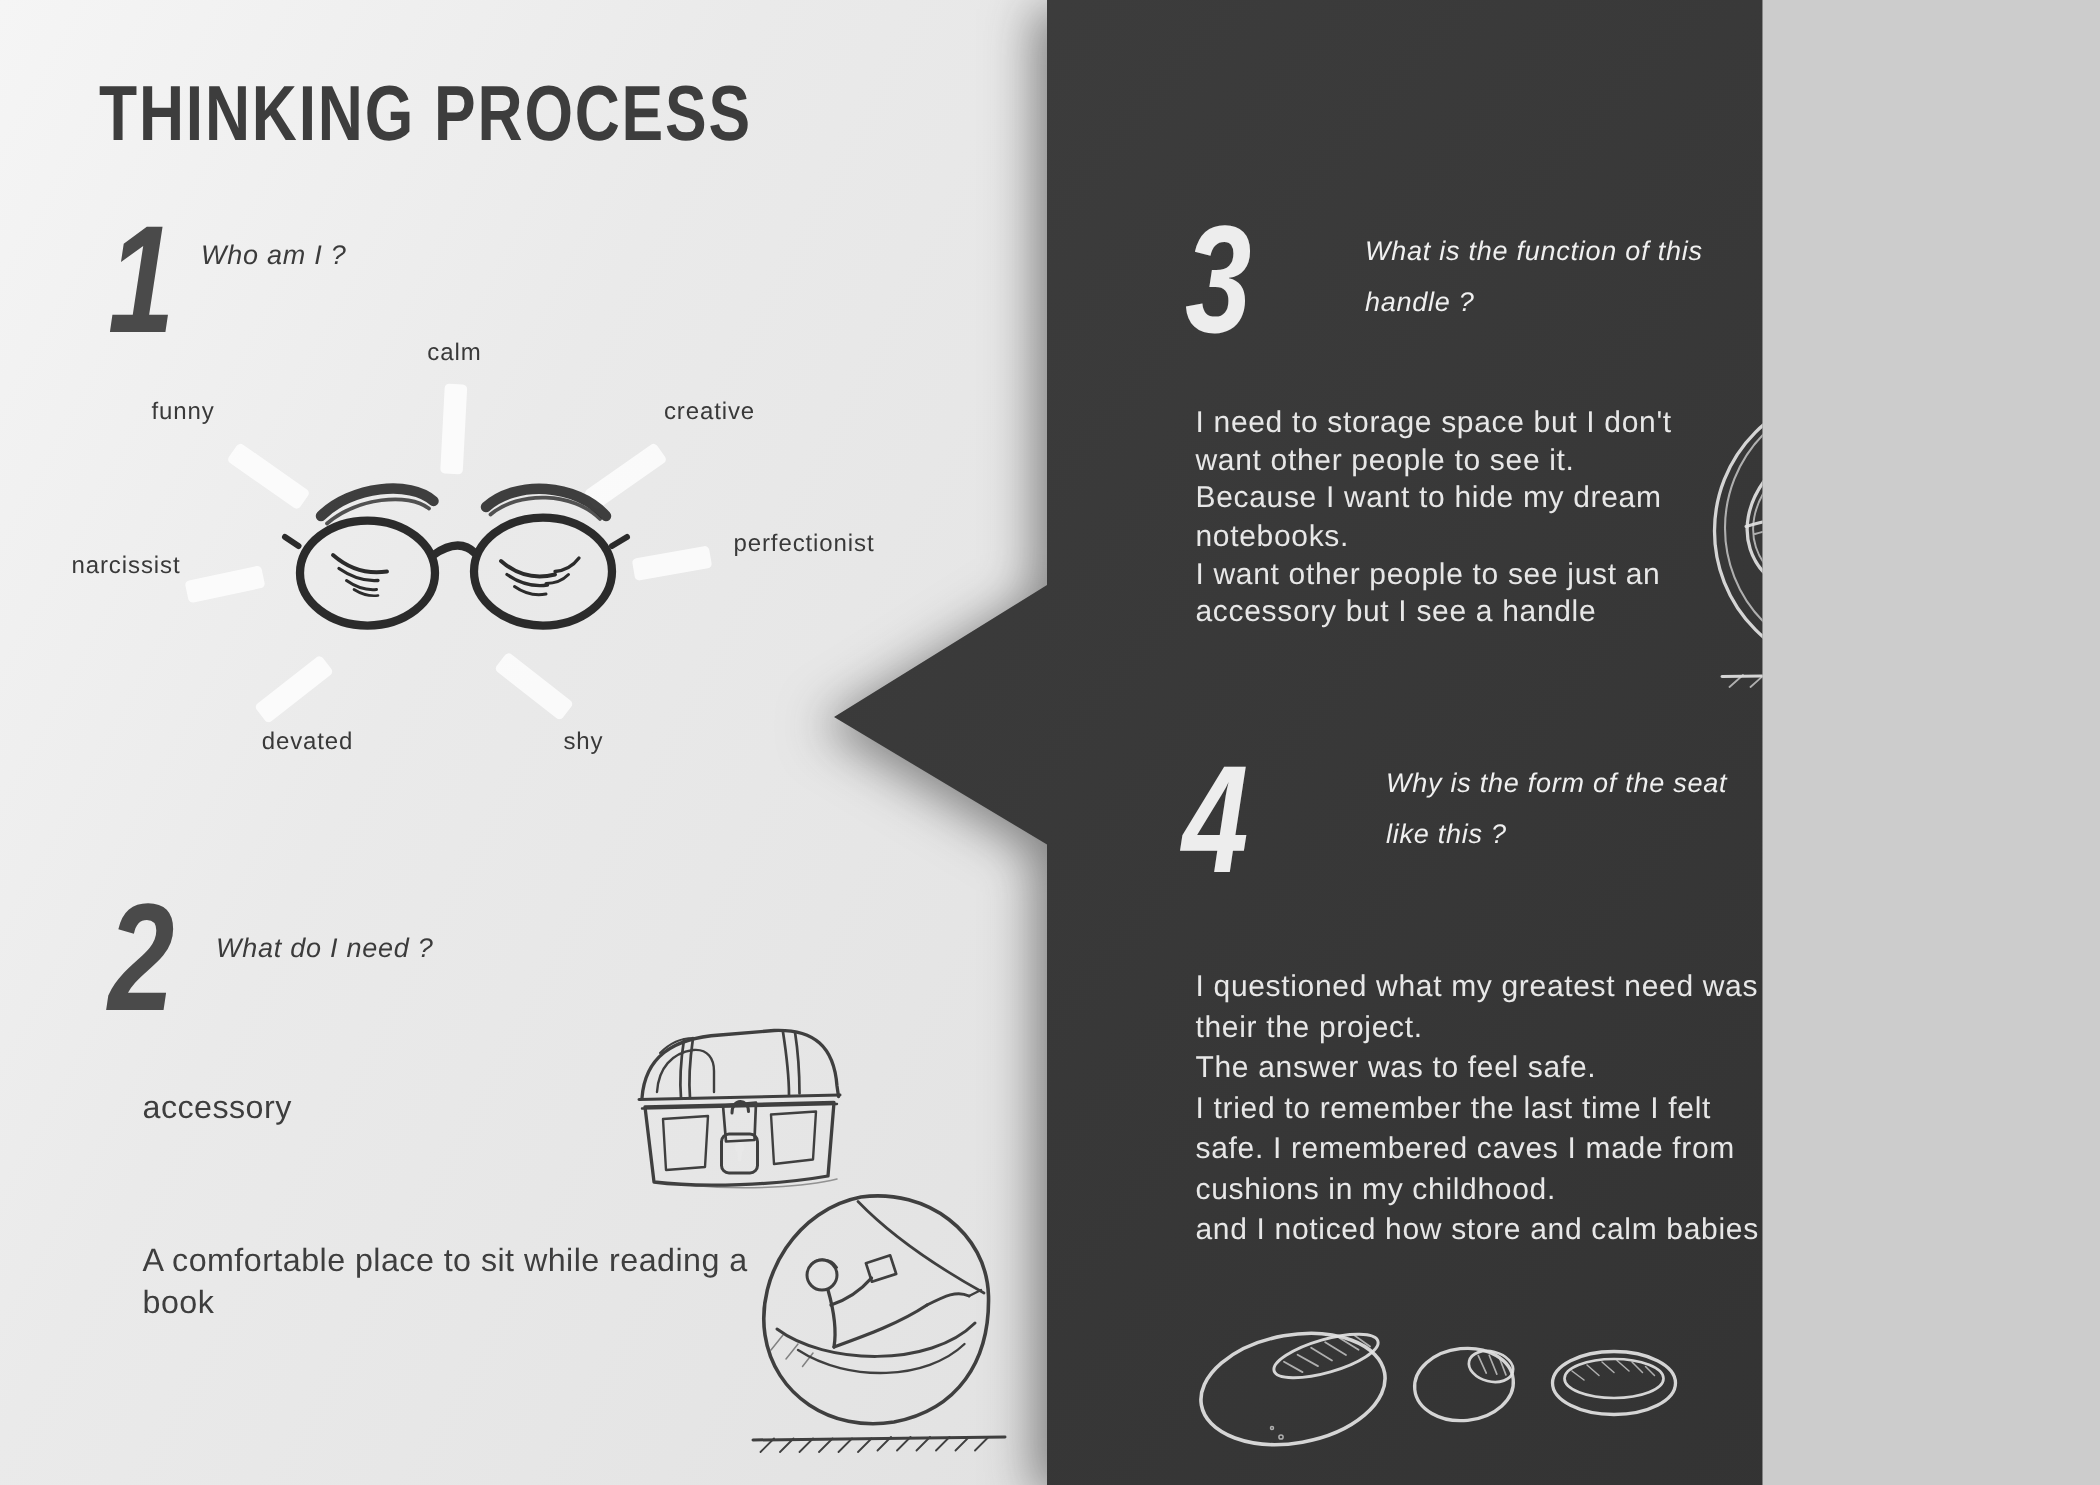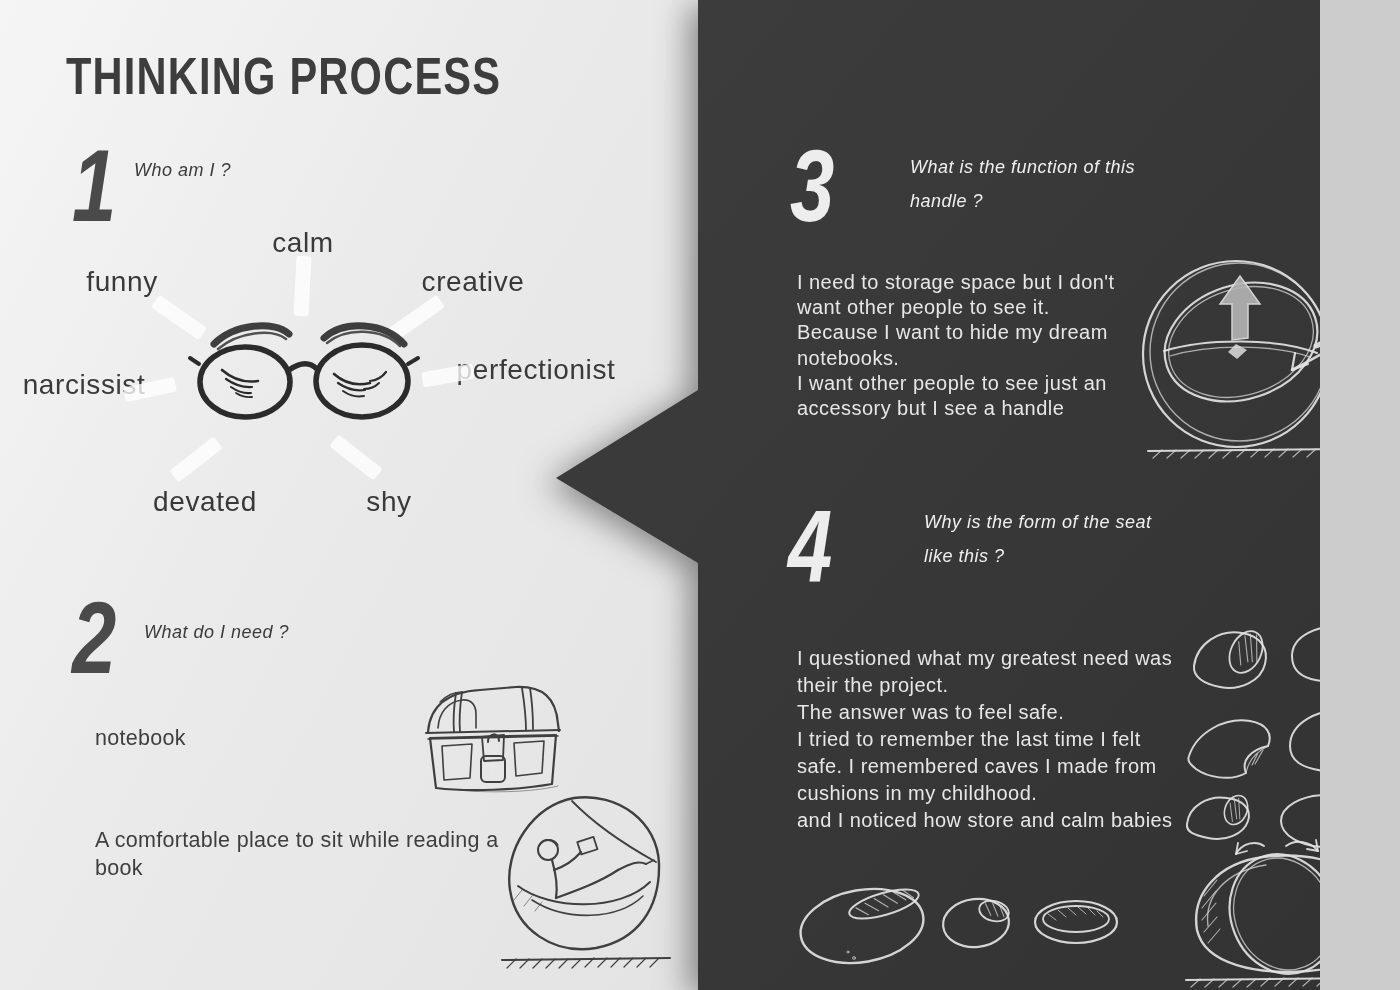--- a/index.html
+++ b/index.html
@@ -1,40 +1,41 @@
 <!DOCTYPE html>
 <html><head>
 <meta charset="utf-8">
 <style>
   html,body{margin:0;padding:0;background:#ccc;}
   .stage{
-    position:relative;width:1320px;height:990px;overflow:hidden;
+    position:relative;width:1143px;height:990px;overflow:hidden;
     background:linear-gradient(118deg,#f5f5f5 0%,#eaeaea 30%,#e4e4e4 62%,#dcdcdc 100%);
     font-family:"Liberation Sans","DejaVu Sans",sans-serif;
+    padding-left:32px;
   }
   svg{position:absolute;overflow:visible;}
   .z2{z-index:2;}
   .divider-svg{left:0;top:0;z-index:1;filter:drop-shadow(-9px 6px 16px rgba(35,35,35,.5));}
   .title{
     position:absolute;left:66px;top:46px;font-size:52px;font-weight:bold;
     color:#3d3d3d;letter-spacing:1.5px;transform:scaleX(.8);transform-origin:left top;
     z-index:2;
   }
   .num{
     position:absolute;font-style:italic;font-weight:bold;font-size:102px;line-height:.92;
     transform:scaleX(.78);transform-origin:left top;letter-spacing:-3px;z-index:2;
   }
   .num-dark{color:#4a4a4a;}
   .num-light{color:#ededed;}
   .question{position:absolute;font-style:italic;font-size:18px;letter-spacing:.5px;z-index:2;}
   .q-dark{color:#3b3b3b;}
   .q-light{color:#f0f0f0;}
   .qline{line-height:34px;white-space:pre;}
   .mm-word{
-    position:absolute;font-size:28px;color:#393939;letter-spacing:.6px;
+    position:absolute;font-size:16px;color:#393939;letter-spacing:.6px;
     transform:translateX(-50%);z-index:2;
   }
   .ray{position:absolute;background:rgba(255,255,255,.78);border-radius:3px;z-index:2;}
   .body-block{position:absolute;z-index:2;}
   .left-body{color:#3e3e3e;font-size:21.5px;line-height:28px;letter-spacing:.3px;}
   .right-body{color:#e7e7e7;font-size:20px;line-height:25.2px;letter-spacing:.45px;}
   .line{white-space:pre;}
   .sk-dark{stroke:#3f3f3f;fill:none;stroke-linecap:round;stroke-linejoin:round;}
   .sk-ink{stroke:#2b2b2b;fill:none;stroke-linecap:round;stroke-linejoin:round;}
   .sk-light{stroke:#e3e3e3;fill:none;stroke-linecap:round;stroke-linejoin:round;opacity:.92;}
@@ -85,21 +86,21 @@
     <path class="sk-ink" d="M152,71 q13,9 27,7" stroke-width="2.2"></path>
     <path class="sk-ink" d="M157,79 q10,7 21,5" stroke-width="2"></path>
     <path class="sk-ink" d="M184,69 q10,-1 16,-9" stroke-width="2.2"></path>
     <path class="sk-ink" d="M178,77 q9,0 15,-6" stroke-width="2"></path>
   </svg>
 
   <div class="num num-dark" style="left:72px;top:592px;">2</div>
   <div class="question q-dark" style="left:144px;top:622px;">What do I need ?</div>
 
   <div class="body-block left-body" style="left:95px;top:724px;">
-    <div class="line">notebook</div>
+    <div class="line">accessory</div>
   </div>
 
   <svg class="z2" style="left:418px;top:680px;" width="150" height="115" viewBox="0 0 150 115">
     <path class="sk-dark" d="M10,52 C12,25 30,12 62,10 L98,7 C125,6 138,18 140,44 L141,51" stroke-width="2.2"></path>
     <path class="sk-dark" d="M8,53 L142,50" stroke-width="2"></path>
     <path class="sk-dark" d="M10,59 L140,56" stroke-width="1.6"></path>
     <path class="sk-dark" d="M22,22 C30,14 38,12 44,12" stroke-width="1.4"></path>
     <path class="sk-dark" d="M20,48 C21,32 30,22 44,20 C54,19 58,26 58,34 L58,48" stroke-width="1.6"></path>
     <path class="sk-dark" d="M38,13 C36,26 35,40 36,52 M44,12 C42,26 41,40 42,52" stroke-width="1.8"></path>
     <path class="sk-dark" d="M104,8 C106,21 108,37 108,50 M112,8 C114,21 115,37 115,49" stroke-width="1.8"></path>

